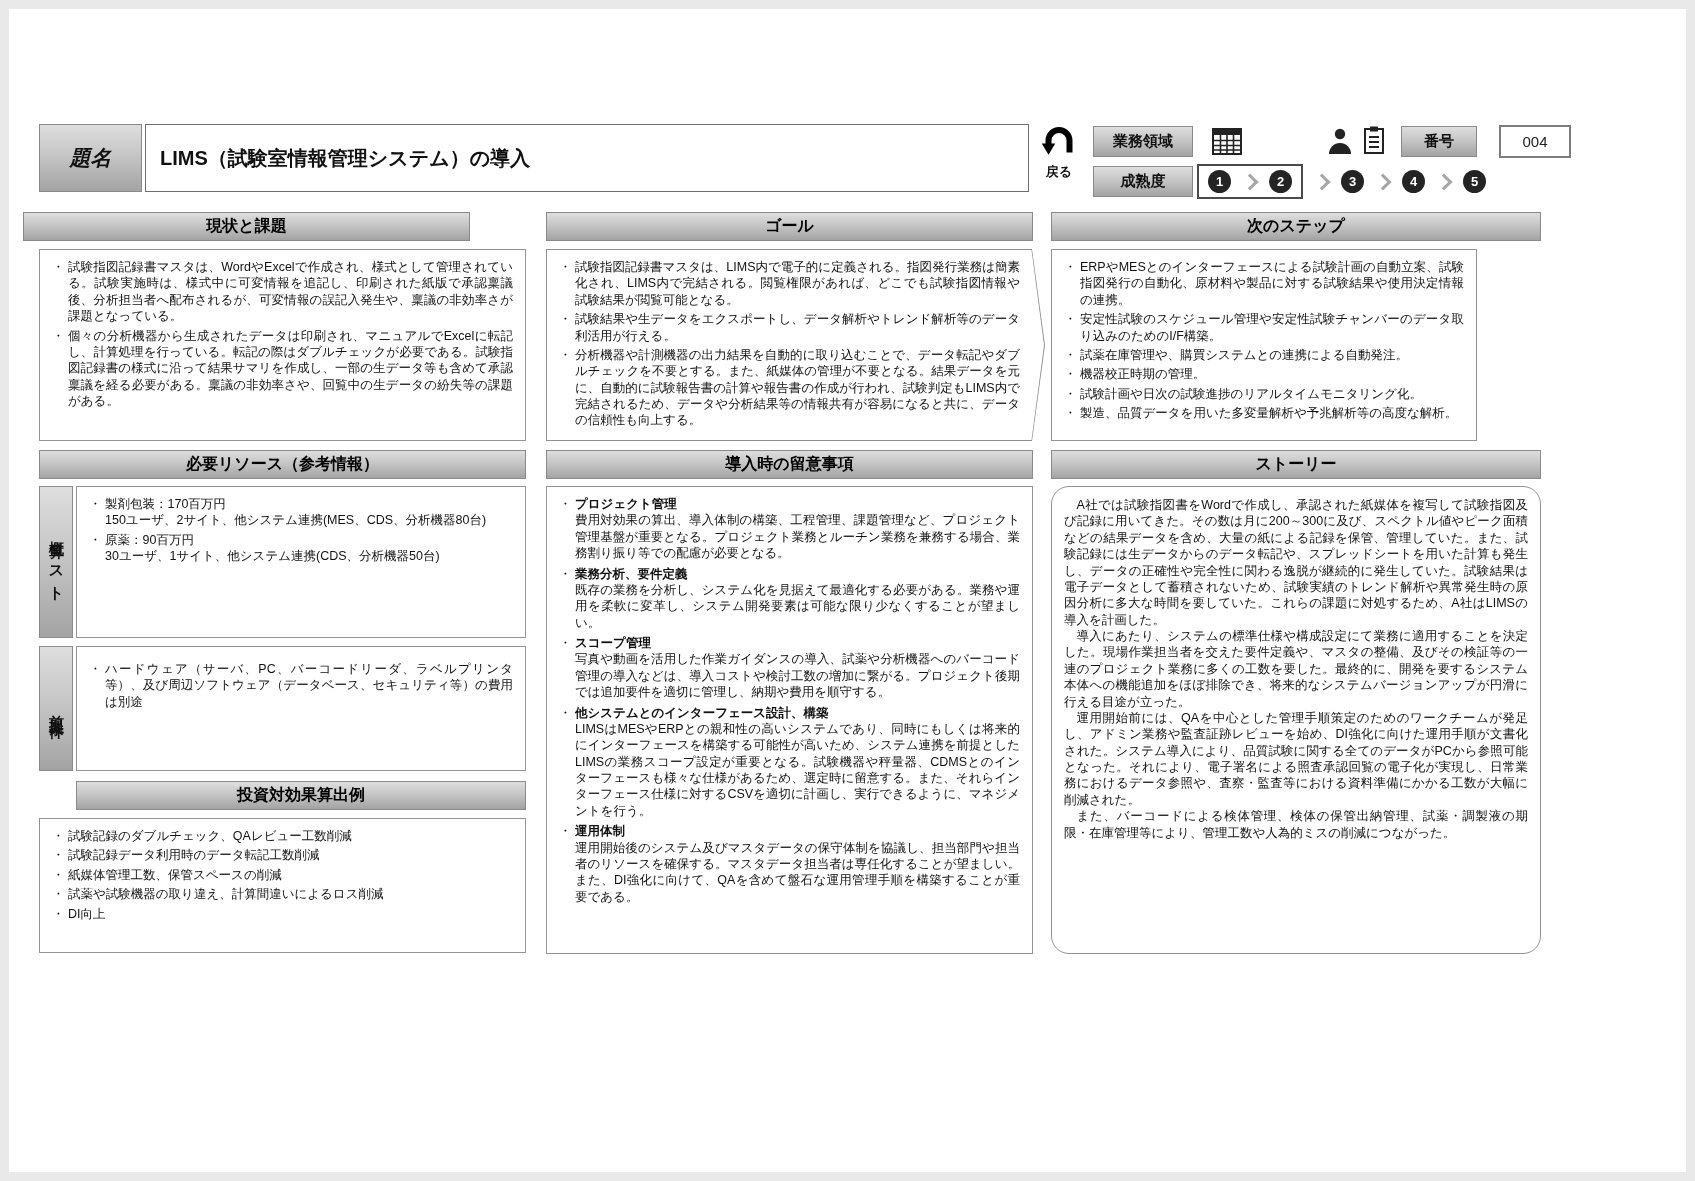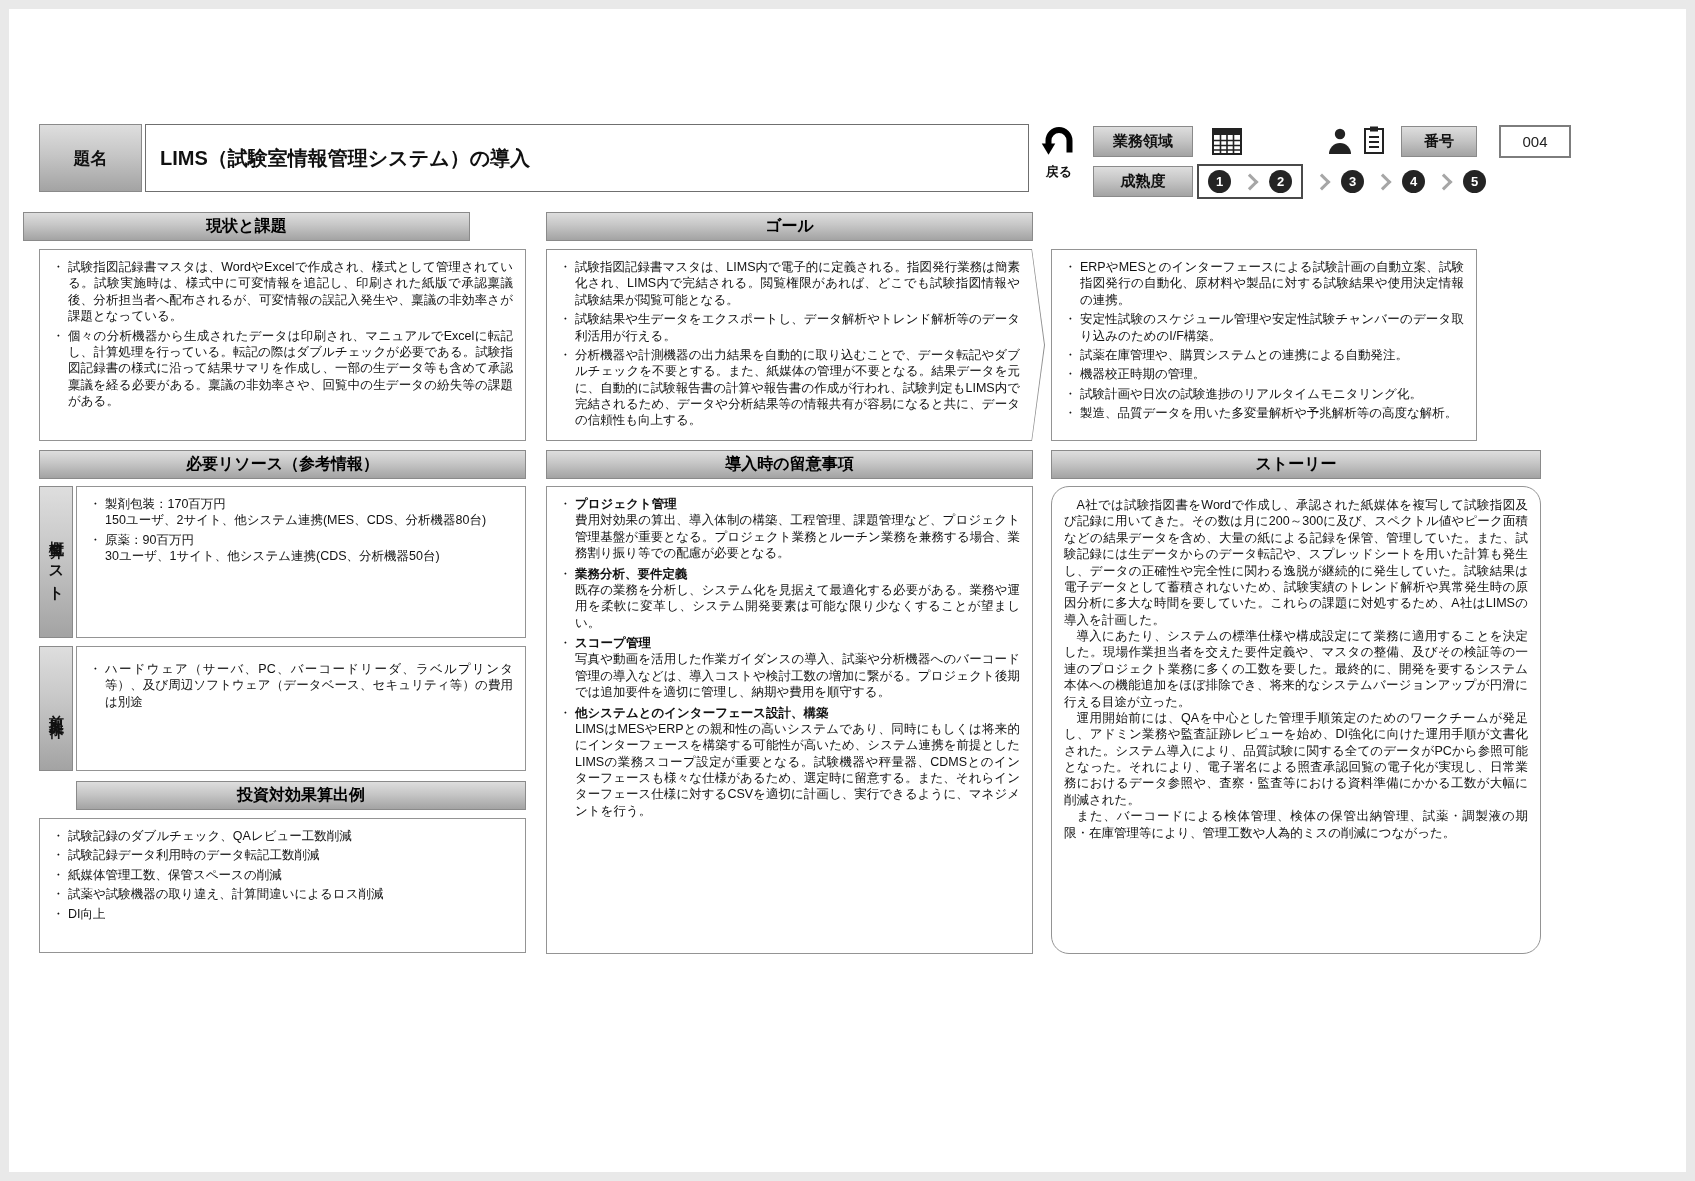--- a/index.html
+++ b/index.html
@@ -31,21 +31,21 @@
   ul.notes b{display:block;}
   .story{padding:10px 12px;}
   .story p{margin:0;text-indent:12.5px;text-align:justify;}
   .htitle{
     background:#fff;border:1px solid #6f6f6f;display:flex;align-items:center;
     font-weight:bold;font-size:20px;padding-left:14px;
   }
   .hlabel{
     background:linear-gradient(180deg,#dedede 0%,#c6c6c6 45%,#a3a3a3 100%);
     border:1px solid #8a8a8a;display:flex;align-items:center;justify-content:center;
-    font-weight:bold;font-size:17px;
+    font-weight:bold;font-size:21px;font-style:italic;
   }
   .tag{
     position:absolute;box-sizing:border-box;height:31px;
     background:linear-gradient(180deg,#dedede 0%,#c6c6c6 45%,#a3a3a3 100%);
     border:1px solid #8a8a8a;font-weight:bold;font-size:15px;
     display:flex;align-items:center;justify-content:center;
   }
   .numbox{
     position:absolute;box-sizing:border-box;height:33px;background:#fff;
     border:2px solid #7d7d7d;font-size:15px;color:#222;
@@ -129,20 +129,21 @@
     <span class="chev"></span>
     <span class="mcircle">3</span>
     <span class="chev"></span>
     <span class="mcircle">4</span>
     <span class="chev"></span>
     <span class="mcircle">5</span>
   </div>
 
   <div class="bar" style="left:14px;top:203px;width:447px;">現状と課題</div>
   <div class="bar" style="left:537px;top:203px;width:487px;">ゴール</div>
+  <div class="bar" style="left:1042px;top:203px;width:490px;">次のステップ</div>
 
   <div class="wbox" style="left:30px;top:240px;width:487px;height:192px;">
     <ul class="bul content">
       <li><span>試験指図記録書マスタは、WordやExcelで作成され、様式として管理されている。試験実施時は、様式中に可変情報を追記し、印刷された紙版で承認稟議後、分析担当者へ配布されるが、可変情報の誤記入発生や、稟議の非効率さが課題となっている。</span></li>
       <li><span>個々の分析機器から生成されたデータは印刷され、マニュアルでExcelに転記し、計算処理を行っている。転記の際はダブルチェックが必要である。試験指図記録書の様式に沿って結果サマリを作成し、一部の生データ等も含めて承認稟議を経る必要がある。稟議の非効率さや、回覧中の生データの紛失等の課題がある。</span></li>
     </ul>
   </div>
 
   <div class="goal-outer">
     <div class="goal-inner">
@@ -212,20 +213,24 @@
         <span>既存の業務を分析し、システム化を見据えて最適化する必要がある。業務や運用を柔軟に変革し、システム開発要素は可能な限り少なくすることが望ましい。</span>
       </li>
       <li>
         <b>スコープ管理</b>
         <span>写真や動画を活用した作業ガイダンスの導入、試薬や分析機器へのバーコード管理の導入などは、導入コストや検討工数の増加に繋がる。プロジェクト後期では追加要件を適切に管理し、納期や費用を順守する。</span>
       </li>
       <li>
         <b>他システムとのインターフェース設計、構築</b>
         <span>LIMSはMESやERPとの親和性の高いシステムであり、同時にもしくは将来的にインターフェースを構築する可能性が高いため、システム連携を前提としたLIMSの業務スコープ設定が重要となる。試験機器や秤量器、CDMSとのインターフェースも様々な仕様があるため、選定時に留意する。また、それらインターフェース仕様に対するCSVを適切に計画し、実行できるように、マネジメントを行う。</span>
       </li>
+      <li>
+        <b>運用体制</b>
+        <span>運用開始後のシステム及びマスタデータの保守体制を協議し、担当部門や担当者のリソースを確保する。マスタデータ担当者は専任化することが望ましい。また、DI強化に向けて、QAを含めて盤石な運用管理手順を構築することが重要である。</span>
+      </li>
     </ul>
   </div>
 
   <div class="wbox" style="left:1042px;top:477px;width:490px;height:468px;border-radius:18px;">
     <div class="story content">
       <p>A社では試験指図書をWordで作成し、承認された紙媒体を複写して試験指図及び記録に用いてきた。その数は月に200～300に及び、スペクトル値やピーク面積などの結果データを含め、大量の紙による記録を保管、管理していた。また、試験記録には生データからのデータ転記や、スプレッドシートを用いた計算も発生し、データの正確性や完全性に関わる逸脱が継続的に発生していた。試験結果は電子データとして蓄積されないため、試験実績のトレンド解析や異常発生時の原因分析に多大な時間を要していた。これらの課題に対処するため、A社はLIMSの導入を計画した。</p>
       <p>導入にあたり、システムの標準仕様や構成設定にて業務に適用することを決定した。現場作業担当者を交えた要件定義や、マスタの整備、及びその検証等の一連のプロジェクト業務に多くの工数を要した。最終的に、開発を要するシステム本体への機能追加をほぼ排除でき、将来的なシステムバージョンアップが円滑に行える目途が立った。</p>
       <p>運用開始前には、QAを中心とした管理手順策定のためのワークチームが発足し、アドミン業務や監査証跡レビューを始め、DI強化に向けた運用手順が文書化された。システム導入により、品質試験に関する全てのデータがPCから参照可能となった。それにより、電子署名による照査承認回覧の電子化が実現し、日常業務におけるデータ参照や、査察・監査等における資料準備にかかる工数が大幅に削減された。</p>
       <p>また、バーコードによる検体管理、検体の保管出納管理、試薬・調製液の期限・在庫管理等により、管理工数や人為的ミスの削減につながった。</p>
     </div>

